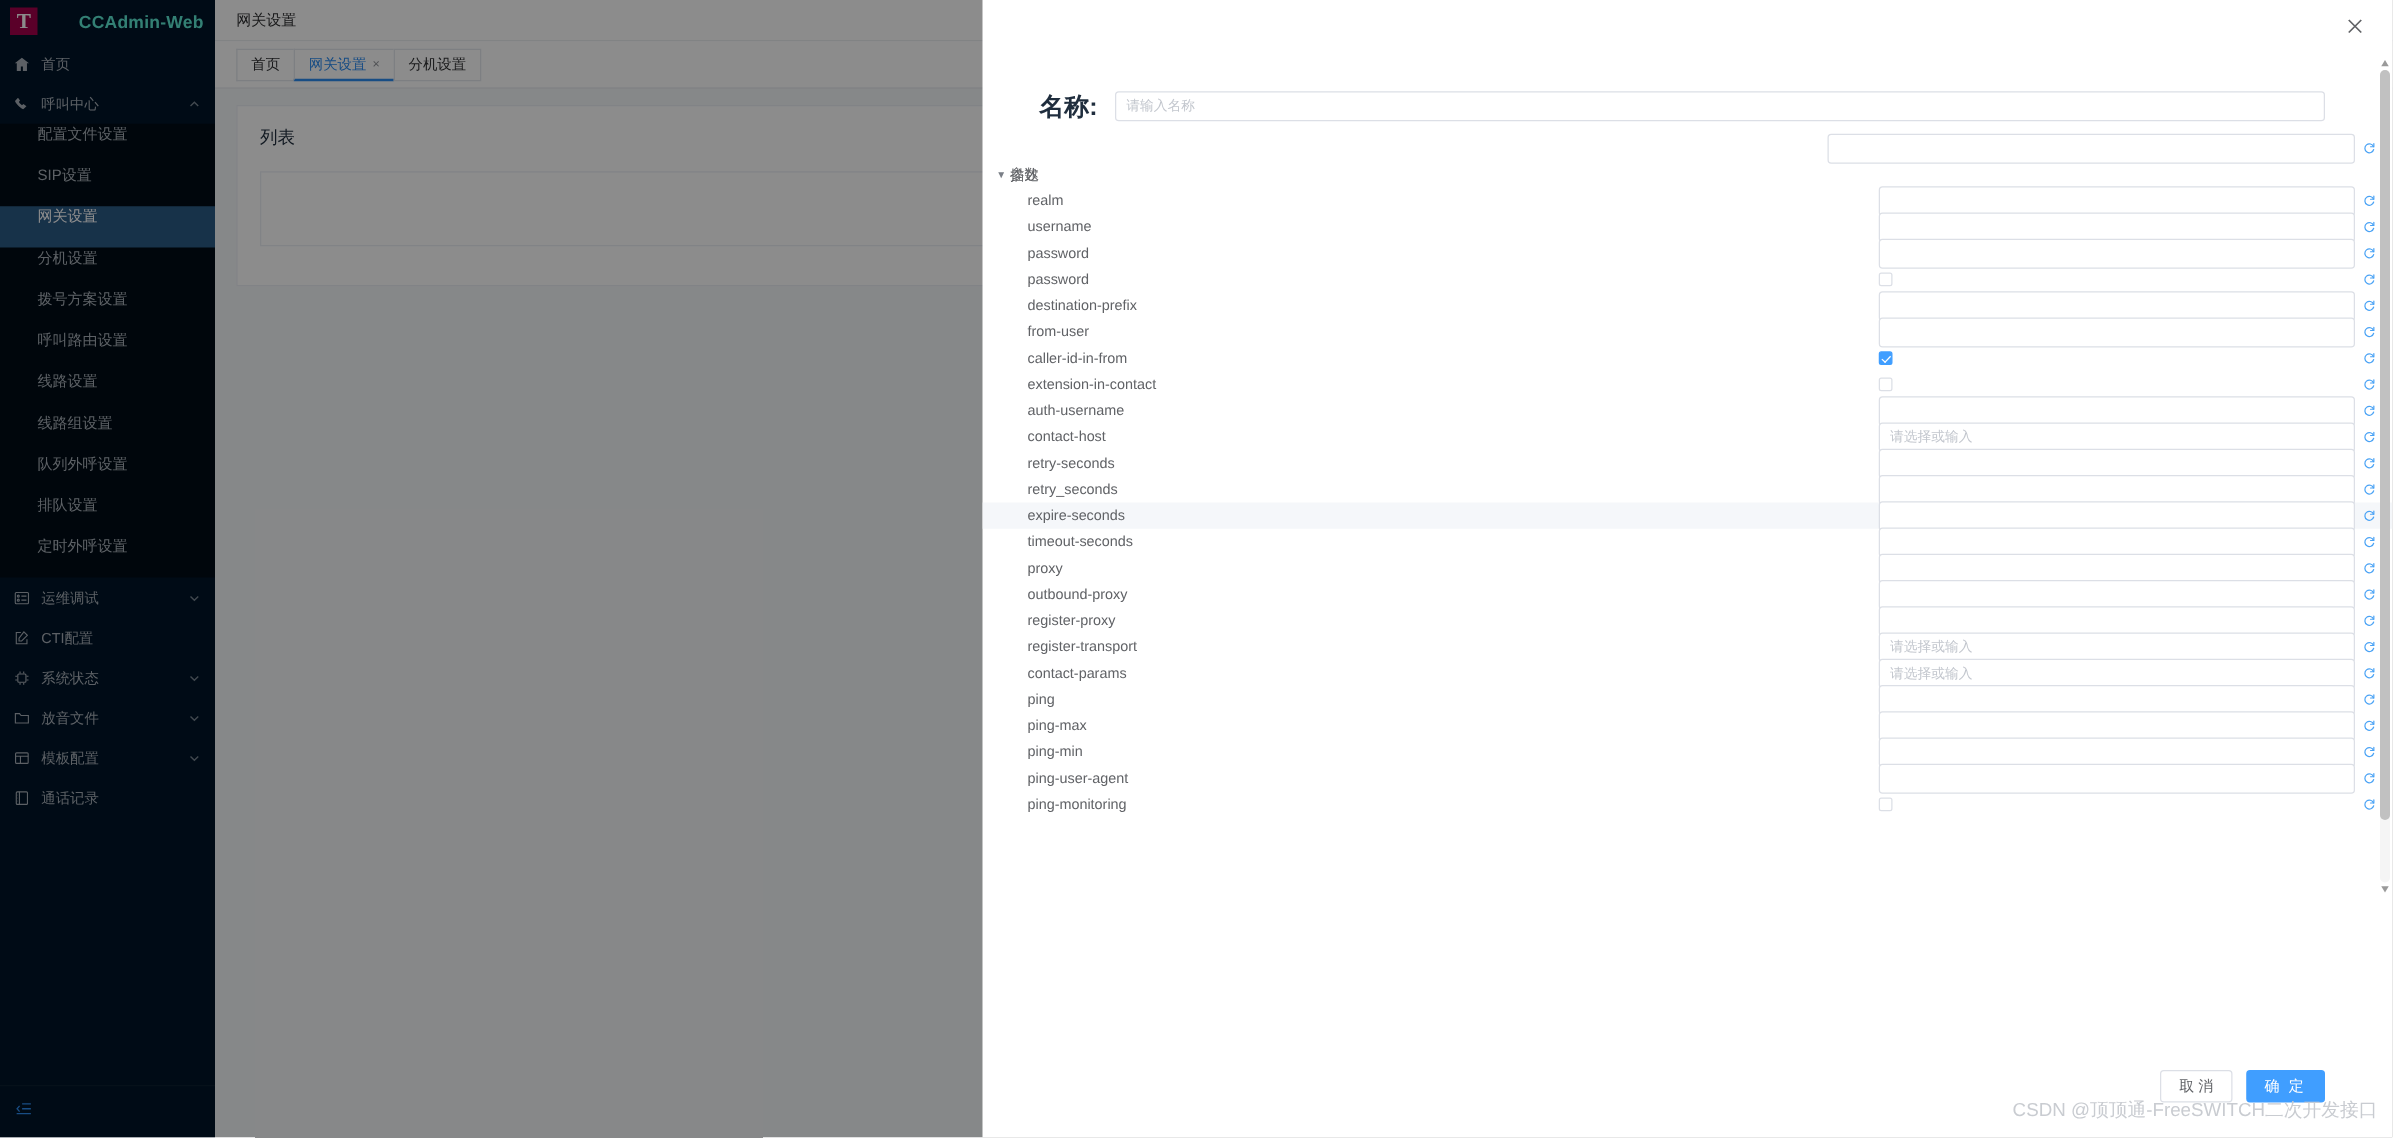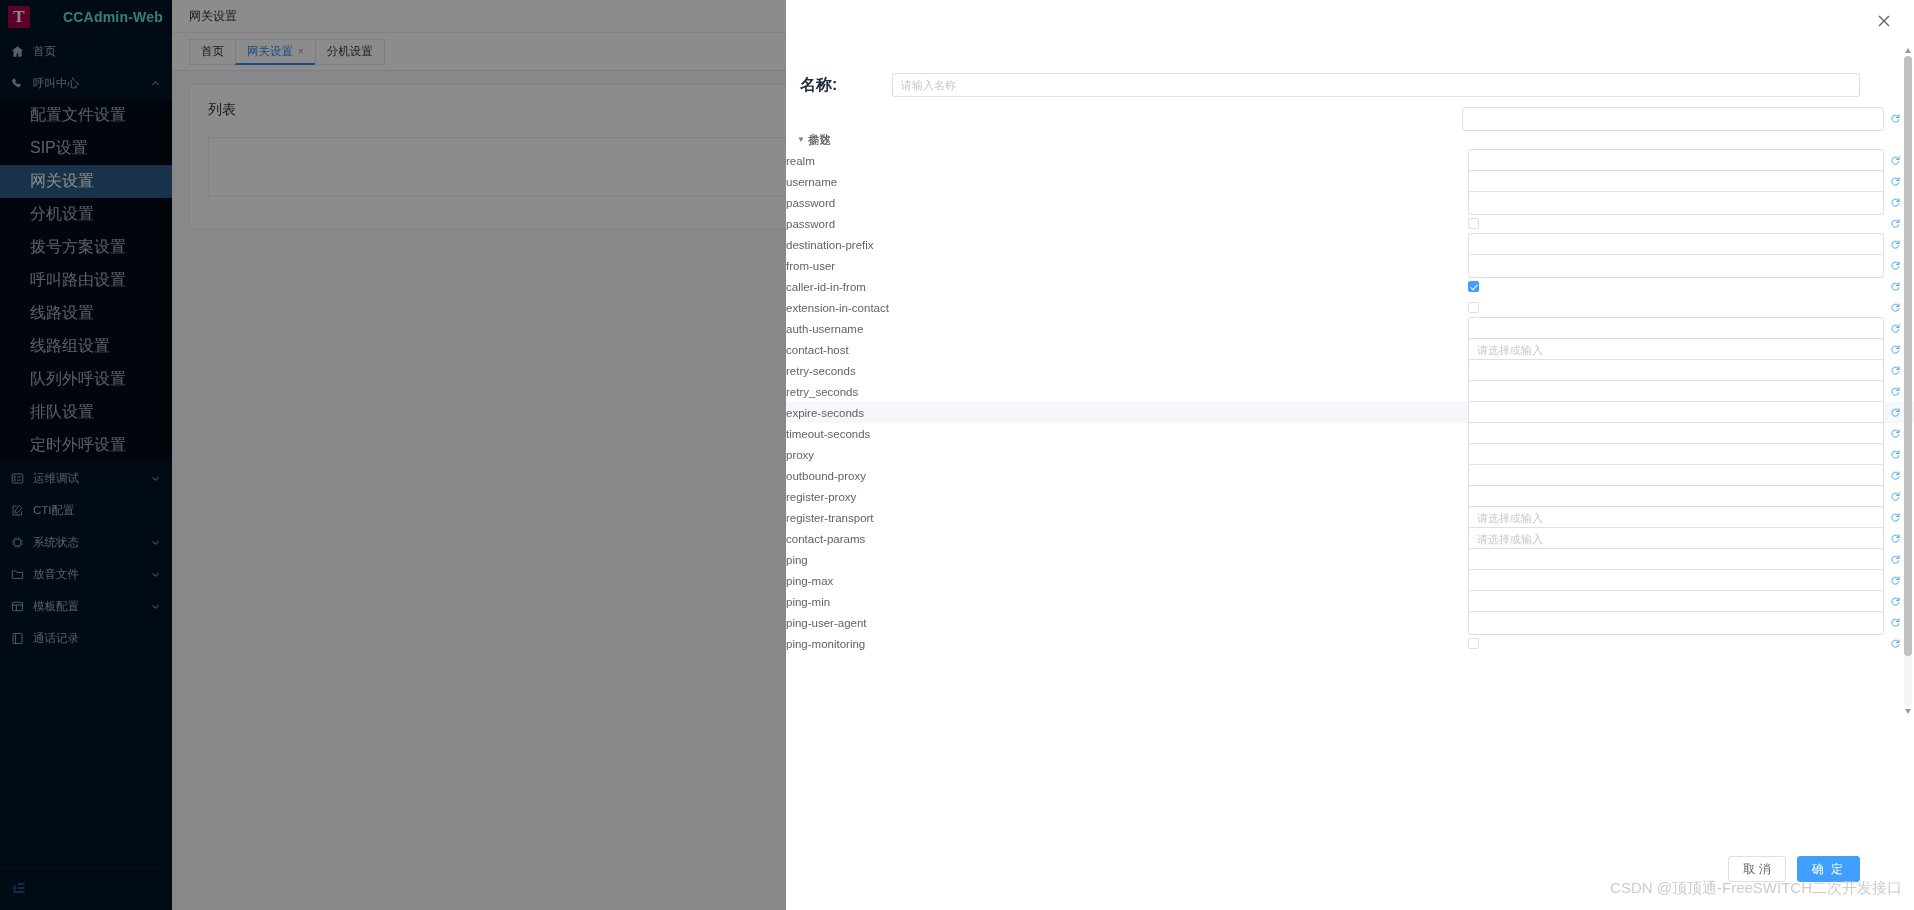--- a/index.html
+++ b/index.html
@@ -40,22 +40,22 @@
     padding: 0 11px; gap: 9px;
     color: #a8b0b8; font-size: 11.5px;
     cursor: pointer; position: relative;
   }
   .menu-item .ic { width: 13px; height: 13px; flex: 0 0 13px; display:block; }
   .menu-item .ic svg { display:block; width:13px; height:13px; }
   .menu-item .lbl { flex: 1 1 auto; white-space: nowrap; }
   .menu-item .chev { width: 11px; height: 11px; opacity: .72; }
   .submenu { background: #000c17; }
   .sub-item {
-    height: 33px; display: flex; align-items: center;
-    padding-left: 30px; color: #a8b0b8; font-size: 16px;
+    height: 33px; display: flex; 
+    padding-left: 30px; color: #a8b0b8; font-size: 12px;
     cursor: pointer; white-space: nowrap;
   }
   .sub-item.active { background: #2b5b86; color: #ffffff; }
   .sidebar-footer {
     position: absolute; left: 0; bottom: 0; width: 172px; height: 42px;
     border-top: 1px solid #0b2030;
     display: flex; align-items: center; padding-left: 12px;
   }
   .sidebar-footer svg { width: 14px; height: 14px; }
 
@@ -114,22 +114,22 @@
   .dialog-body {
     position: absolute; left: 0; top: 0; width: 1128px; height: 910px;
     padding: 68px 0 0 0;
   }
 
   .row-name {
     display: flex; align-items: center;
     padding: 0 54px 0 14px; height: 34px;
   }
   .row-name .name-label {
-    width: 92px; padding-right: 14px;
-    font-size: 16px; font-weight: bold; color: #1f2d3d;
+    width: 92px; text-align: right; padding-right: 14px;
+    font-size: 20px; font-weight: bold; color: #1f2d3d;
   }
   .row-name .name-input-wrap { flex: 1 1 auto; }
   .inp {
     width: 100%; height: 24px;
     border: 1px solid #dcdfe6; border-radius: 3px;
     background: #fff; font-size: 11px; color: #606266;
     padding: 0 8px; outline: none;
     font-family: "Liberation Sans", "DejaVu Sans", sans-serif;
   }
   .inp::placeholder { color: #c3c7ce; }
@@ -154,24 +154,24 @@
     align-items: center; justify-content: center;
     color: #49a2f5; cursor: pointer;
   }
   .frow .reset svg { width: 11px; height: 11px; display:block; }
   .frow .reset.empty { visibility: hidden; }
 
   
   .lcol { display: flex; align-items: center; }
   .lcol.pad-desc { padding-left: 22px; margin-top: 44px; }
   .lcol.pad-grp  { padding-left: 8px; }
-  .lcol.pad-param{ }
+  .lcol.pad-param{ padding-left: 36px; }
 
   .ctl-desc  { width: 422px; }
-  .ctl-param { width: 416px; }
+  .ctl-param { width: 381px; }
 
   .cb {
     width: 11px; height: 11px; border: 1px solid #dcdfe6;
     border-radius: 2px; background: #fff; display:block;
     cursor: pointer;
   }
   .cb.on {
     background: #409eff; border-color: #409eff;
     position: relative;
   }

